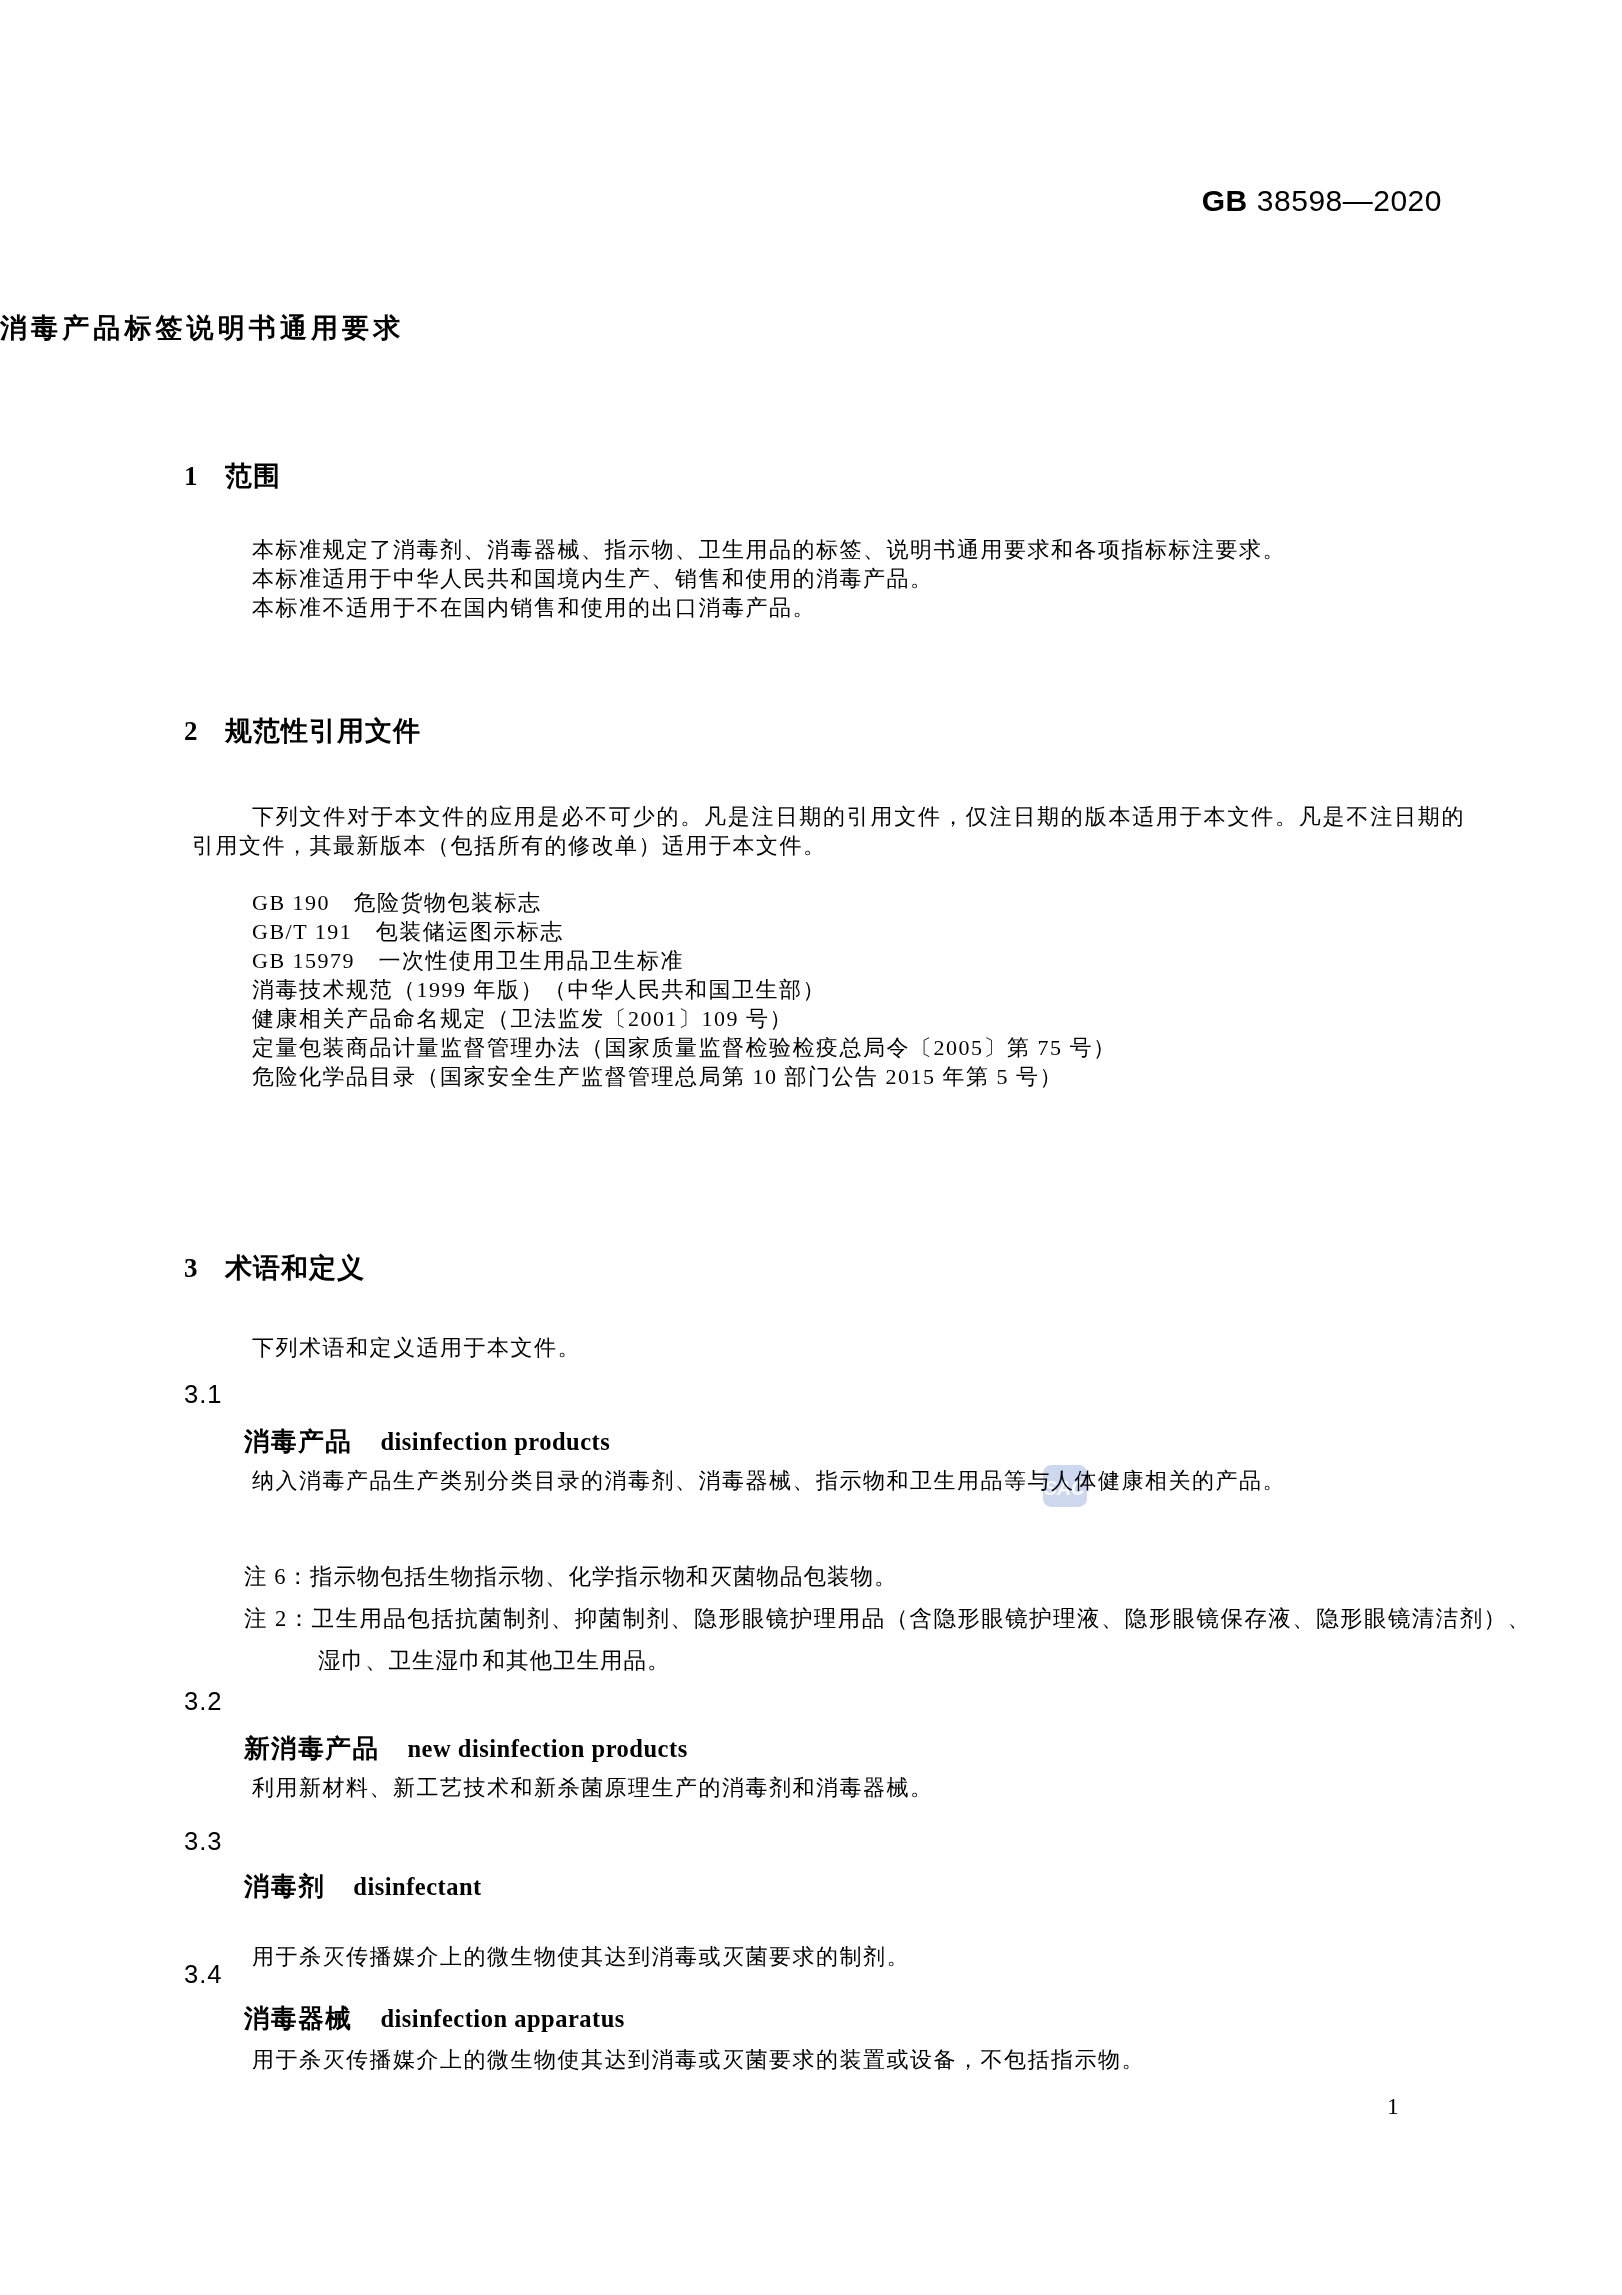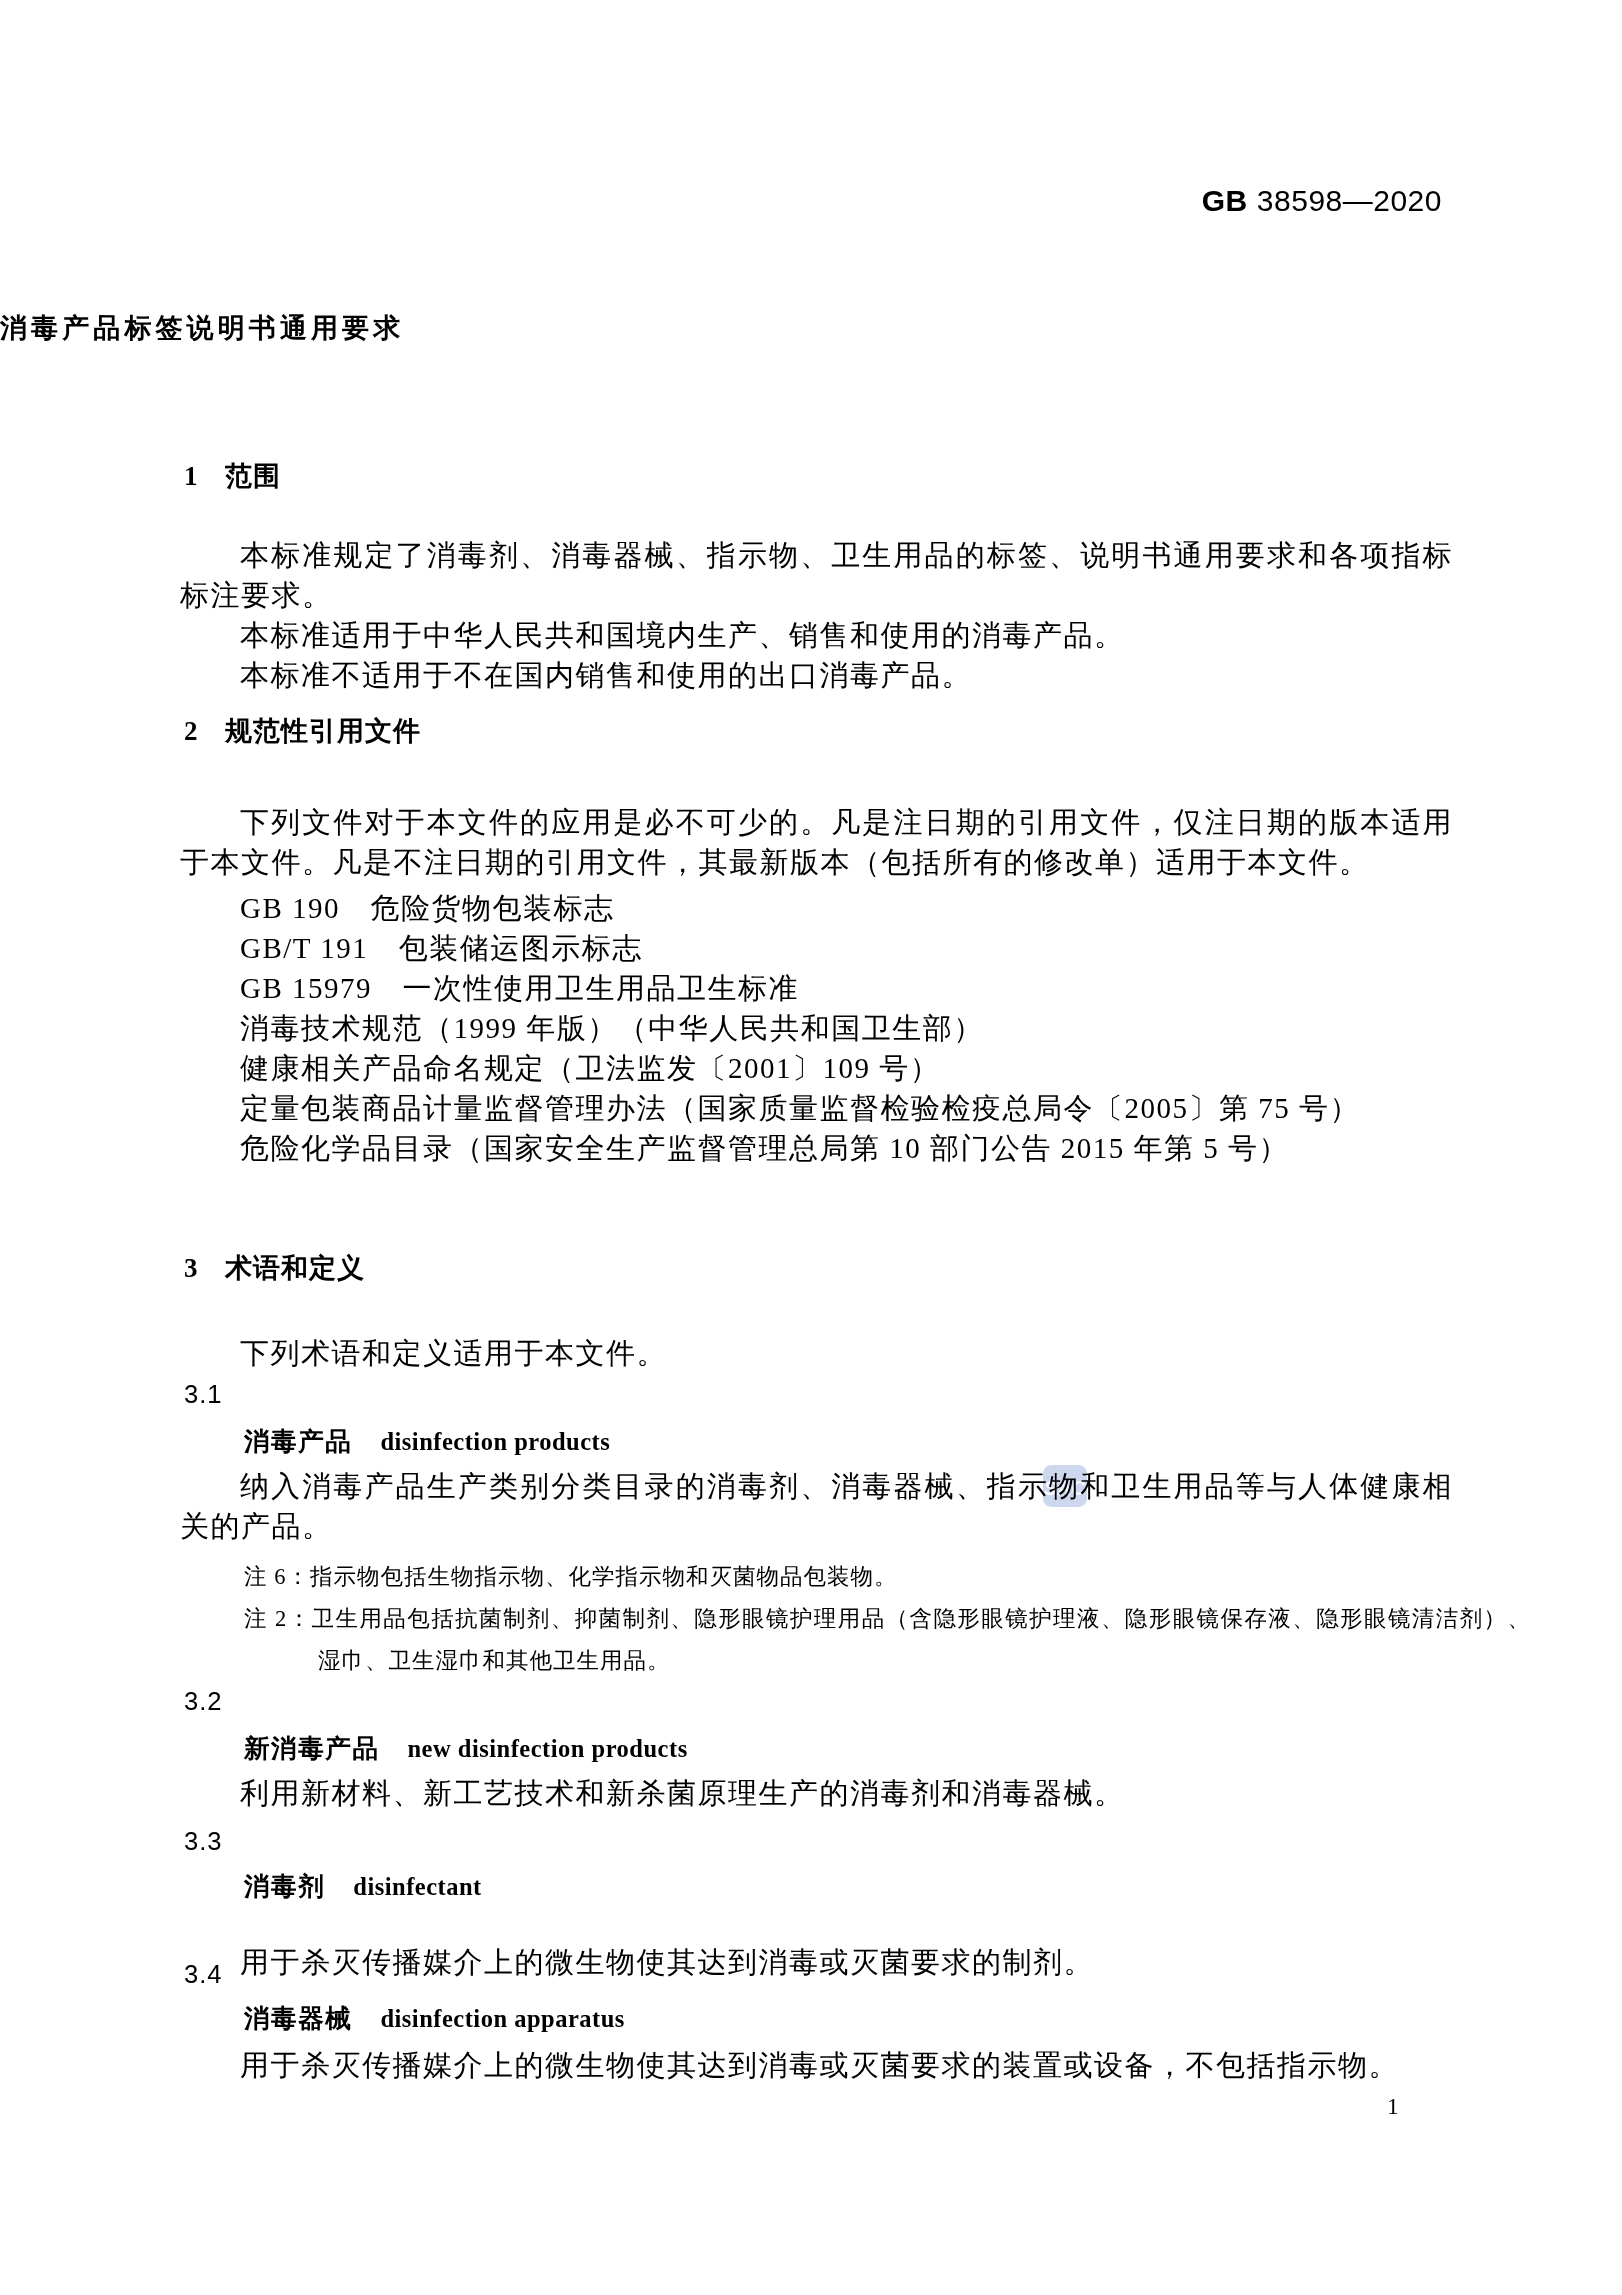--- a/index.html
+++ b/index.html
@@ -43,24 +43,24 @@
     font-family: Liberation Serif, serif;
     font-weight: 700;
     font-size: 27px;
     letter-spacing: 1px;
     white-space: nowrap;
   }
   .clause-heading .num { display: inline-block; margin-right: 26.6px; }
 
   
   .body-block {
-    left: 180px;
+    left: 192px;
     width: 1273px;
-    font-size: 29px;
-    line-height: 40px;
+    font-size: 22px;
+    line-height: 29px;
     letter-spacing: 1.5px;
     text-align: justify;
   }
   .body-block p { margin: 0; text-indent: 60px; }
 
   
   .sub-num {
     left: 184px;
     font-family: "Liberation Sans", "DejaVu Sans", sans-serif;
     font-size: 25.6px;

